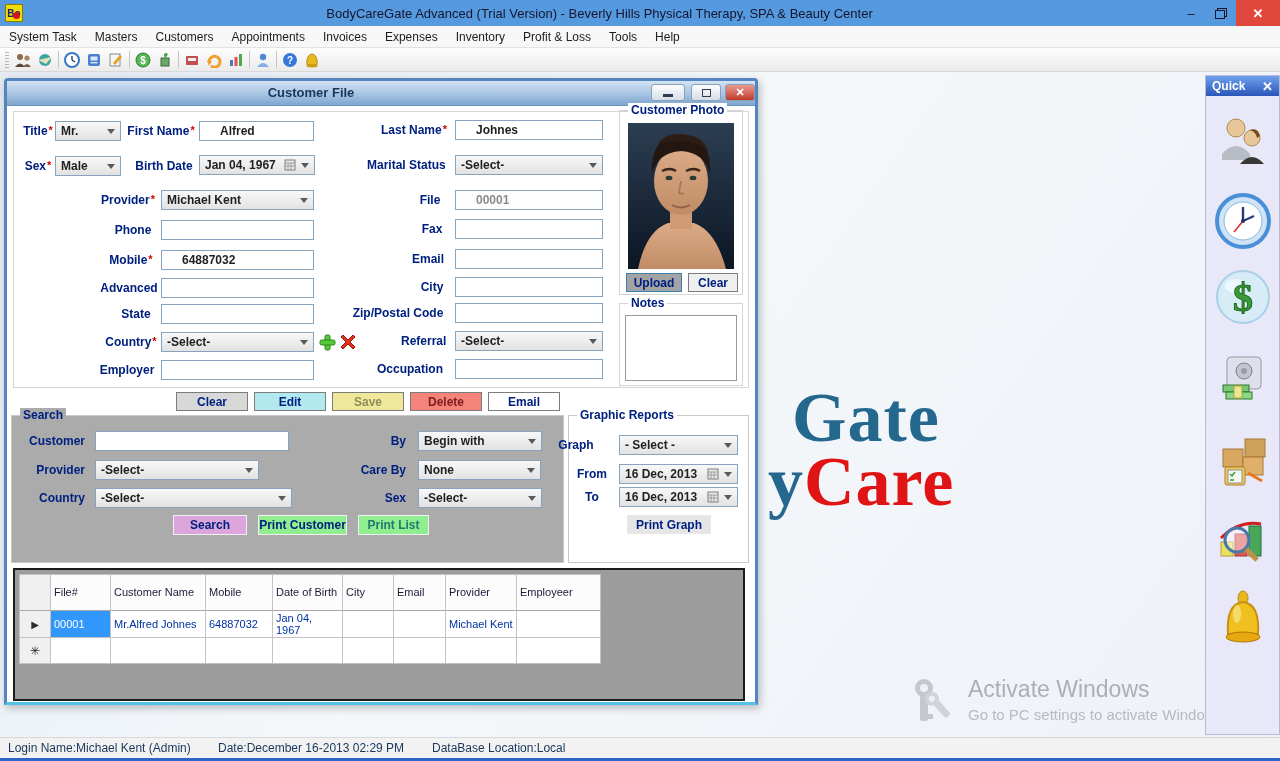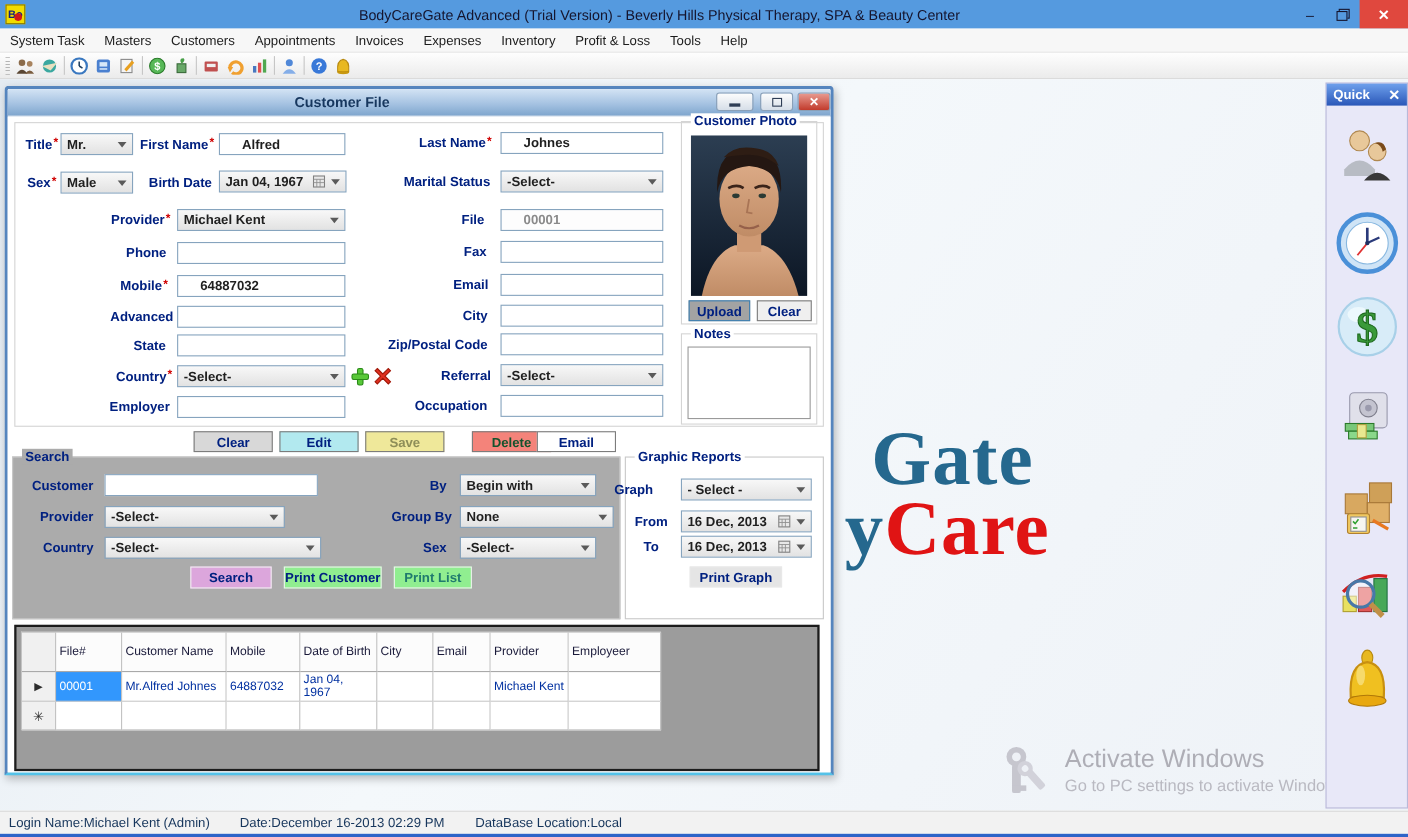--- a/index.html
+++ b/index.html
@@ -436,41 +436,41 @@
         </div>
 
         <div class="groupbox" style="left:612px;top:197px;width:124px;height:83px">
           <span class="gb-label">Notes</span>
           <textarea style="position: absolute; left: 5px; top: 11px; width: 112px; height: 66px; border: 1px solid rgb(154, 154, 154); resize: none; outline: none;"></textarea>
         </div>
 
         <div class="btn" style="left:169px;top:286px;width:72px;height:19px">Clear</div>
         <div class="btn" style="left:247px;top:286px;width:72px;height:19px;background:#B2E9EF">Edit</div>
         <div class="btn" style="left:325px;top:286px;width:72px;height:19px;background:#EFE89A;color:#8e8e58">Save</div>
-        <div class="btn" style="left:422px;top:286px;width:72px;height:19px;background:#F4837A;color:#14532d">Delete</div>
+        <div class="btn" style="left:403px;top:286px;width:72px;height:19px;background:#F4837A;color:#7f1d1d">Delete</div>
         <div class="btn" style="left:481px;top:286px;width:72px;height:19px;background:#ffffff">Email</div>
 
         <div class="searchpanel">
           <span class="gb-label">Search</span>
         </div>
         <div class="slabel" style="left:20px;top:328px;width:58px">Customer</div>
         <input class="tinput" style="left: 88px; top: 325px; width: 194px; height: 20px;" value="">
         <div class="slabel" style="left:379px;top:328px;width:20px">By</div>
         <div class="combo" style="left:411px;top:325px;width:124px;height:20px">
             <span class="cval">Begin with</span>
             <span class="chev"></span>
           </div>
 
         <div class="slabel" style="left:20px;top:357px;width:58px">Provider</div>
         <div class="combo" style="left:88px;top:354px;width:164px;height:20px">
             <span class="cval">-Select-</span>
             <span class="chev"></span>
           </div>
-        <div class="slabel" style="left:349px;top:357px;width:50px">Group By</div>
-        <div class="combo" style="left:411px;top:354px;width:140px;height:20px">
+        <div class="slabel" style="left:349px;top:357px;width:50px">Care By</div>
+        <div class="combo" style="left:411px;top:354px;width:123px;height:20px">
             <span class="cval">None</span>
             <span class="chev"></span>
           </div>
 
         <div class="slabel" style="left:20px;top:385px;width:58px">Country</div>
         <div class="combo" style="left:88px;top:382px;width:197px;height:20px">
             <span class="cval">-Select-</span>
             <span class="chev"></span>
           </div>
         <div class="slabel" style="left:373px;top:385px;width:26px">Sex</div>

